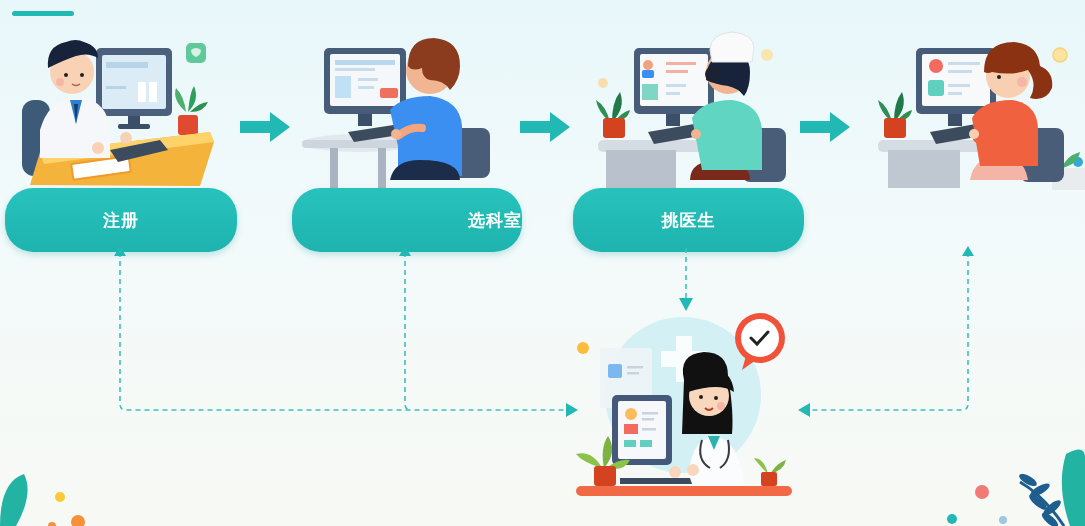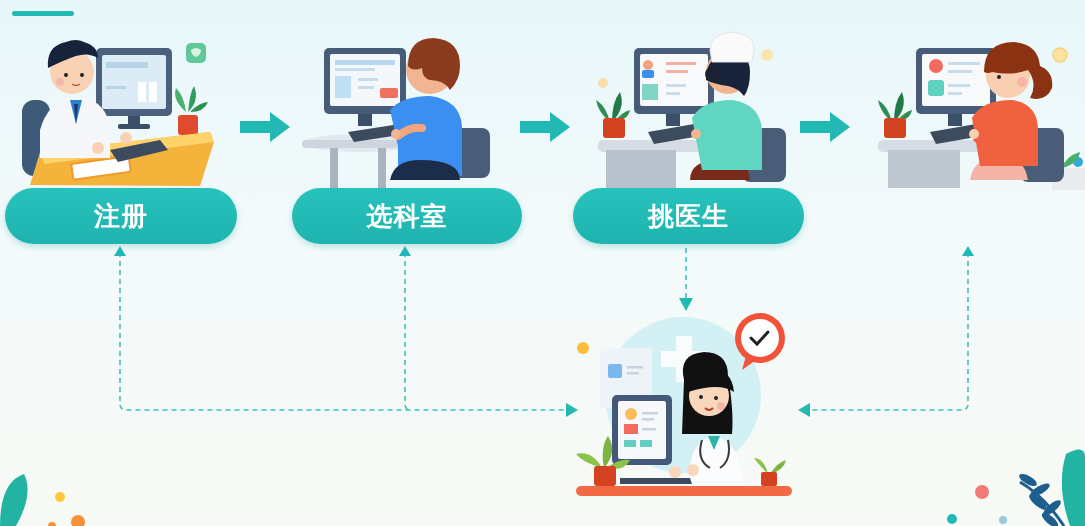--- a/index.html
+++ b/index.html
@@ -10,25 +10,25 @@
     position: relative;
   }
   .canvas { position: absolute; inset: 0; }
   .accent-bar {
     position: absolute; left: 12px; top: 11px; width: 62px; height: 5px;
     border-radius: 3px; background: #22b8b3;
   }
   .step { position: absolute; top: 0; width: 240px; height: 250px; }
   .step svg.illus { position: absolute; left: 0; top: 30px; }
   .pill {
-    position: absolute; top: 188px; height: 56px; border-radius: 28px;
+    position: absolute; top: 188px; height: 64px; border-radius: 28px;
     background: linear-gradient(180deg, #28c2bd 0%, #1eb3ae 100%);
     box-shadow: 0 3px 6px rgba(30,160,160,0.25);
     display: flex; align-items: center; justify-content: center;
-    color: #fff; font-size: 26px; font-weight: bold; letter-spacing: 1px;
+    color: #fff; font-size: 17px; font-weight: bold; letter-spacing: 1px;
     font-family: Liberation Mono, monospace;
   }
   .flow-arrow { position: absolute; top: 110px; }
   .connectors { position: absolute; left: 0; top: 0; }
   .center-illus { position: absolute; left: 565px; top: 305px; }
   .deco { position: absolute; }
 </style>
 </head>
 <body>
 
@@ -108,21 +108,21 @@
 
       <rect x="158" y="128" width="42" height="50" rx="8" fill="#4a5d78"></rect>
 
       <path d="M100 110 q12 -14 40 -14 q30 4 32 30 v50 h-64 v-30 z" fill="#3a8ff0"></path>
       <path d="M100 180 q4 -20 30 -20 q40 0 40 20 z" fill="#1c2d4c"></path>
       <circle cx="140" cy="70" r="24" fill="#f2b591"></circle>
       <path d="M118 66 q0 -28 26 -28 q26 2 26 28 q0 14 -10 24 q-6 -10 -20 -10 q-8 -2 -8 -12 q-10 4 -14 -2z" fill="#8b3c1e"></path>
       <path d="M108 136 q12 -10 24 -8" stroke="#f2a57e" stroke-width="8" stroke-linecap="round" fill="none"></path>
       <circle cx="106" cy="134" r="5" fill="#f2b591"></circle>
     </svg>
-    <div class="pill" style="left:2px; width:230px;">
+    <div class="pill" style="left:2px; width:230px;justify-content:flex-end;">
       <span>选科室</span>
     </div>
   </div>
 
   <svg class="flow-arrow" style="left:518px;" width="54" height="34">
     <path d="M2 11 H32 V2 L52 17 L32 32 V23 H2 Z" fill="#22b8b3"></path>
   </svg>
 
   <div class="step" style="left:570px;">
     <svg class="illus" width="240" height="170" viewBox="0 30 240 170">

